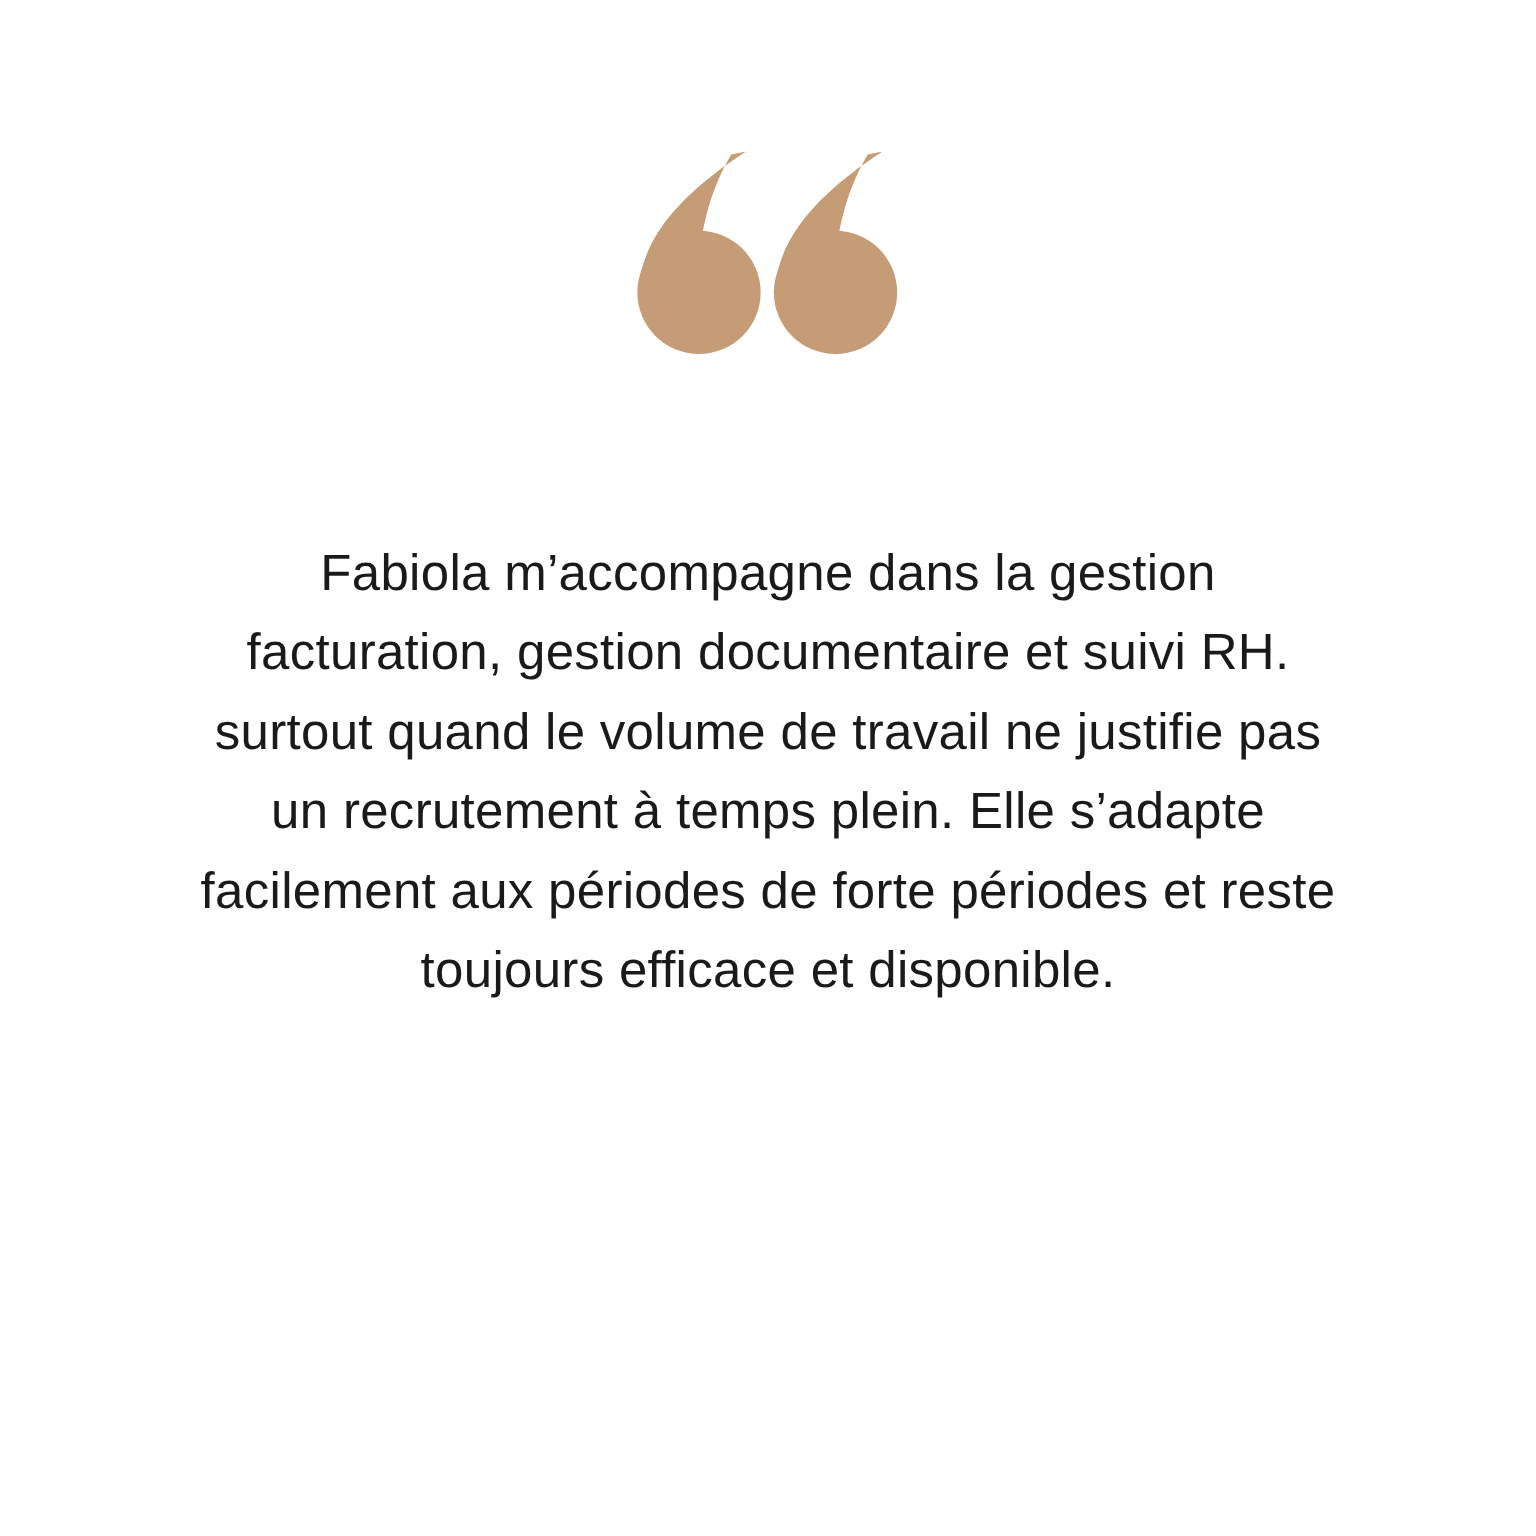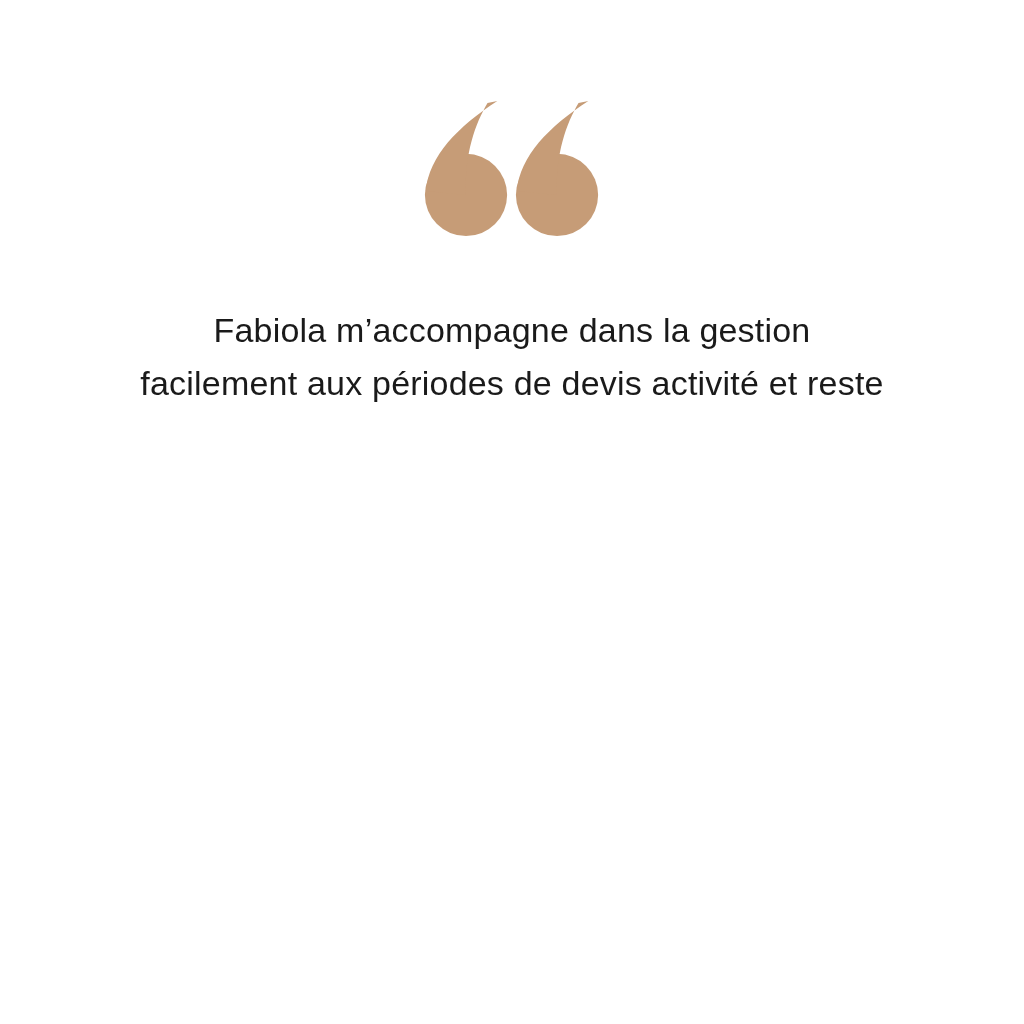--- a/index.html
+++ b/index.html
@@ -21,21 +21,21 @@
     flex-direction: column;
     align-items: center;
   }
   .quote-icon {
     margin-top: 101px;
     width: 178px;
     height: 137px;
     flex: 0 0 auto;
   }
   .quote-text {
-    margin-top: 66px;
+    margin-top: 118px;
     width: 960px;
     text-align: center;
     font-size: 34px;
     line-height: 53px;
     font-weight: 400;
     color: #1a1a1a;
     letter-spacing: 0.2px;
   }
   .quote-line {
     white-space: nowrap;
@@ -54,16 +54,20 @@
       </g>
       <g transform="translate(93,0)">
         <circle cx="42" cy="96" r="42"></circle>
         <path d="M 74 0 C 34 26, 4 56, 1 92 L 42 96 C 40 54, 52 22, 64 2 Z"></path>
       </g>
     </g>
   </svg>
 
   <div class="quote-text">
     <div class="quote-line">Fabiola m’accompagne dans la gestion</div>
-    <div class="quote-line">facilement aux périodes de devis activité et reste</div>
+    <div class="quote-line">facturation, gestion documentaire et suivi RH.</div>
+    <div class="quote-line">surtout quand le volume de travail ne justifie pas</div>
+    <div class="quote-line">un recrutement à temps plein. Elle s’adapte</div>
+    <div class="quote-line">facilement aux périodes de forte périodes et reste</div>
+    <div class="quote-line">toujours efficace et disponible.</div>
   </div>
 
 </div>
 
 </body></html>

